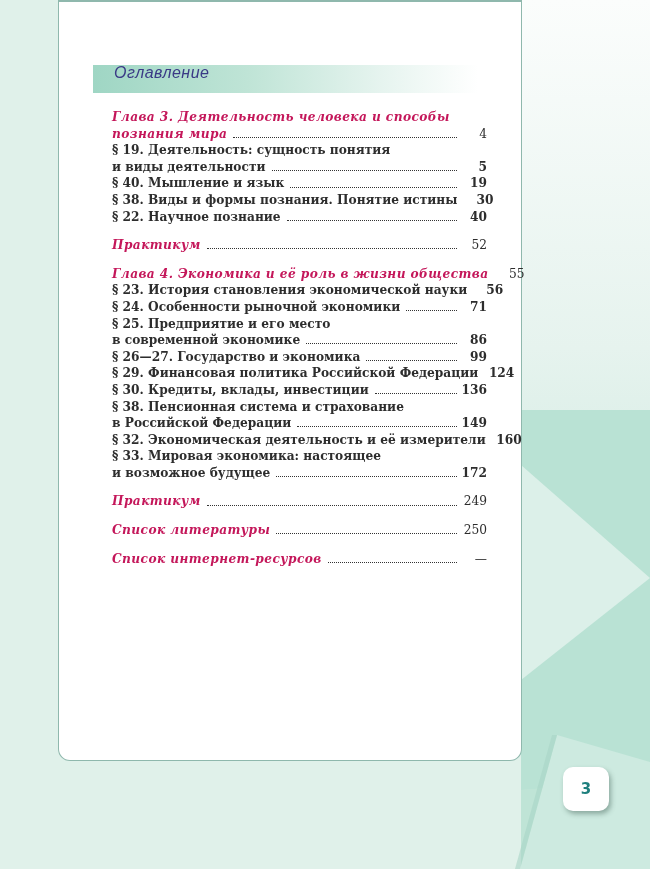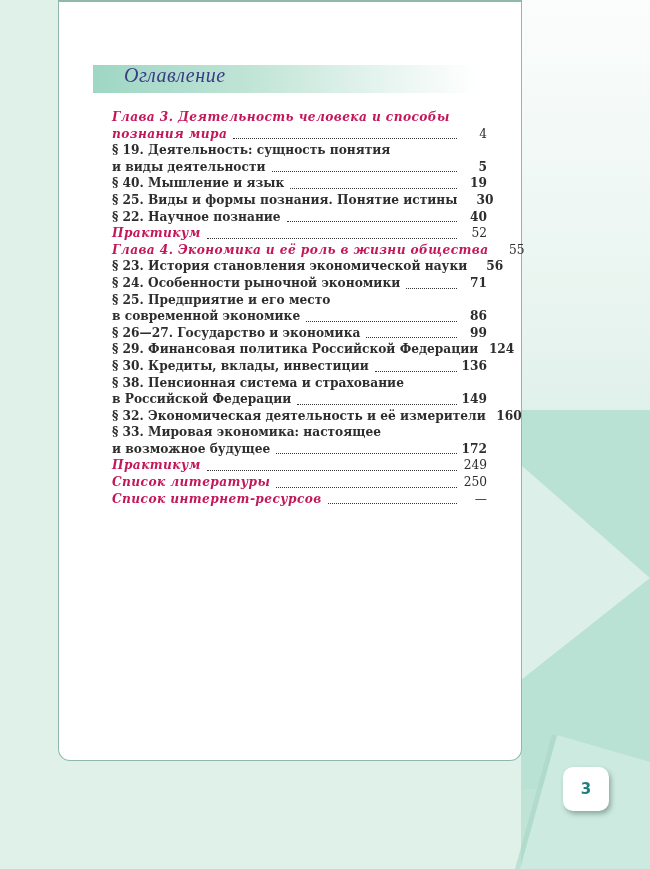--- a/index.html
+++ b/index.html
@@ -19,36 +19,36 @@
     background: #ffffff;
     border: 1px solid #8fb8ad;
     border-top: 2px solid #8fb8ad;
     border-radius: 0 0 12px 12px;
   }
   .title-bar {
     position: absolute; left: 93px; top: 65px; width: 385px; height: 28px;
     background: linear-gradient(90deg, #9fd6c4 0%, #bfe4d6 40%, #e6f4ef 75%, rgba(255,255,255,0) 100%);
   }
   .title-text {
-    position: absolute; left: 124px; top: 64px;
-    font-family: Liberation Serif, serif;
+    position: absolute; left: 114px; top: 64px;
+    font-family: Liberation Sans, sans-serif;
     font-style: italic;
-    font-size: 20px;
+    font-size: 16px;
     color: #3a3a86;
     letter-spacing: 0.5px;
   }
   .toc {
     position: absolute; left: 112px; top: 109px; width: 375px;
     font-size: 12.2px;
     line-height: 16.6px;
     color: #2d2d2d;
   }
   .entry { position: relative; font-weight: bold; }
-  .entry.gap { margin-top: 0; }
-  .line { display: flex; align-items: flex-end; white-space: nowrap; }
+  .entry.gap { margin-top: 12px; }
+  .line { display: flex; align-items: center; white-space: nowrap; }
   .line .txt { flex: 0 0 auto; padding-right: 6px; }
   .line .dots {
     flex: 1 1 auto; overflow: hidden;
     border-bottom: 1.5px dotted #333;
     height: 0.9em; margin-bottom: 3px;
     margin-right: 4px;
   }
   .line .pg { flex: 0 0 auto; min-width: 26px; text-align: right; }
   .entry.red { color: #c4175a; font-style: italic; font-weight: bold; letter-spacing: 0.4px; }
   .entry.red .pg { color: #2d2d2d; font-style: normal; font-weight: normal; letter-spacing: 0; }
@@ -102,21 +102,21 @@
     </div>
     <div class="entry">
       <div class="line">
         <span class="txt">§ 40. Мышление и язык</span>
         <span class="dots"></span>
         <span class="pg">19</span>
       </div>
     </div>
     <div class="entry">
       <div class="line">
-        <span class="txt">§ 25. Виды и формы познания. Понятие истины</span>
+        <span class="txt">§ 38. Виды и формы познания. Понятие истины</span>
         <span class="dots"></span>
         <span class="pg">30</span>
       </div>
     </div>
     <div class="entry">
       <div class="line">
         <span class="txt">§ 22. Научное познание</span>
         <span class="dots"></span>
         <span class="pg">40</span>
       </div>

